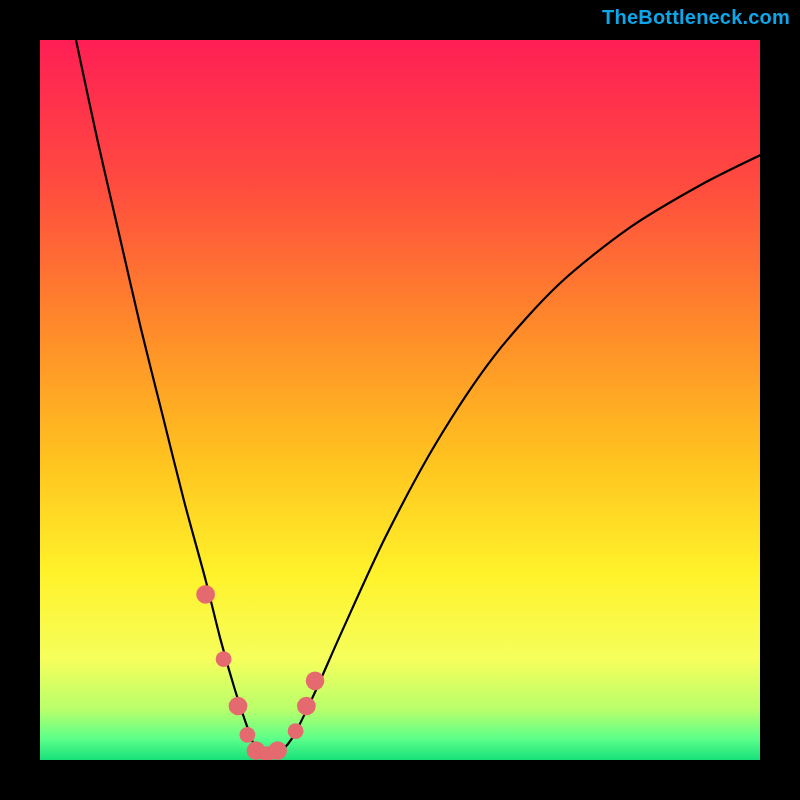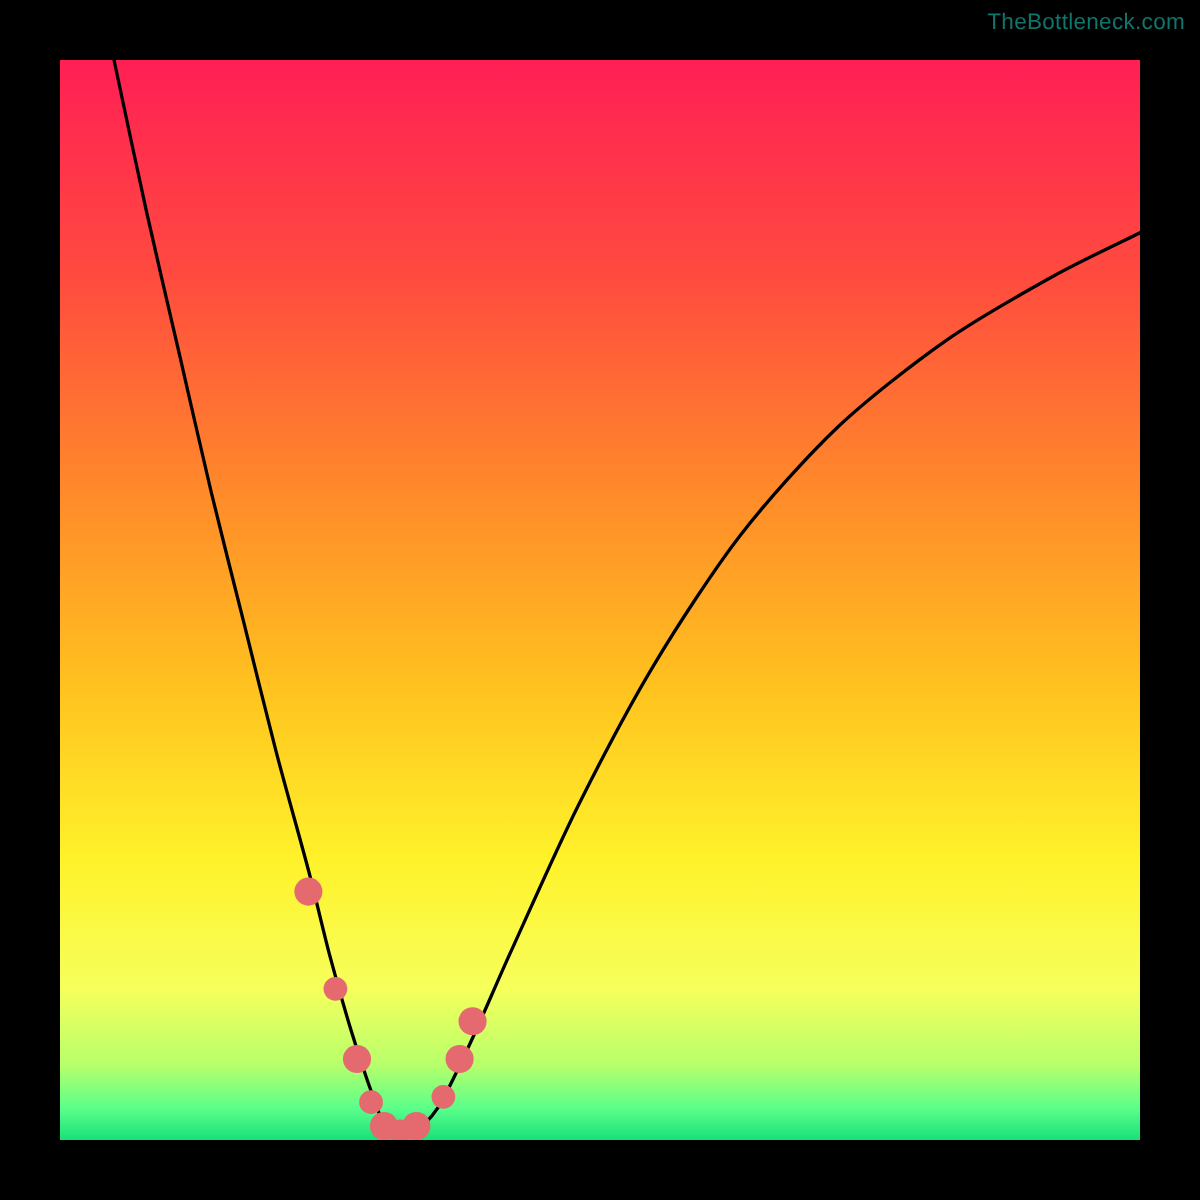--- a/index.html
+++ b/index.html
@@ -26,23 +26,23 @@
     overflow: hidden;
   }
   .gradient {
     position: absolute;
     left: 0; top: 0; right: 0; bottom: 0;
   }
   .watermark {
     position: absolute;
     top: 6px;
     right: 10px;
-    color: #0f766e;
-    font-size: 15px;
-    font-weight: 400;
+    color: #0ea5e9;
+    font-size: 20px;
+    font-weight: 700;
     letter-spacing: 0.2px;
   }
   svg.curve {
     position: absolute;
     left: 0; top: 0;
     width: 720px;
     height: 720px;
   }
 </style>
 </head>

